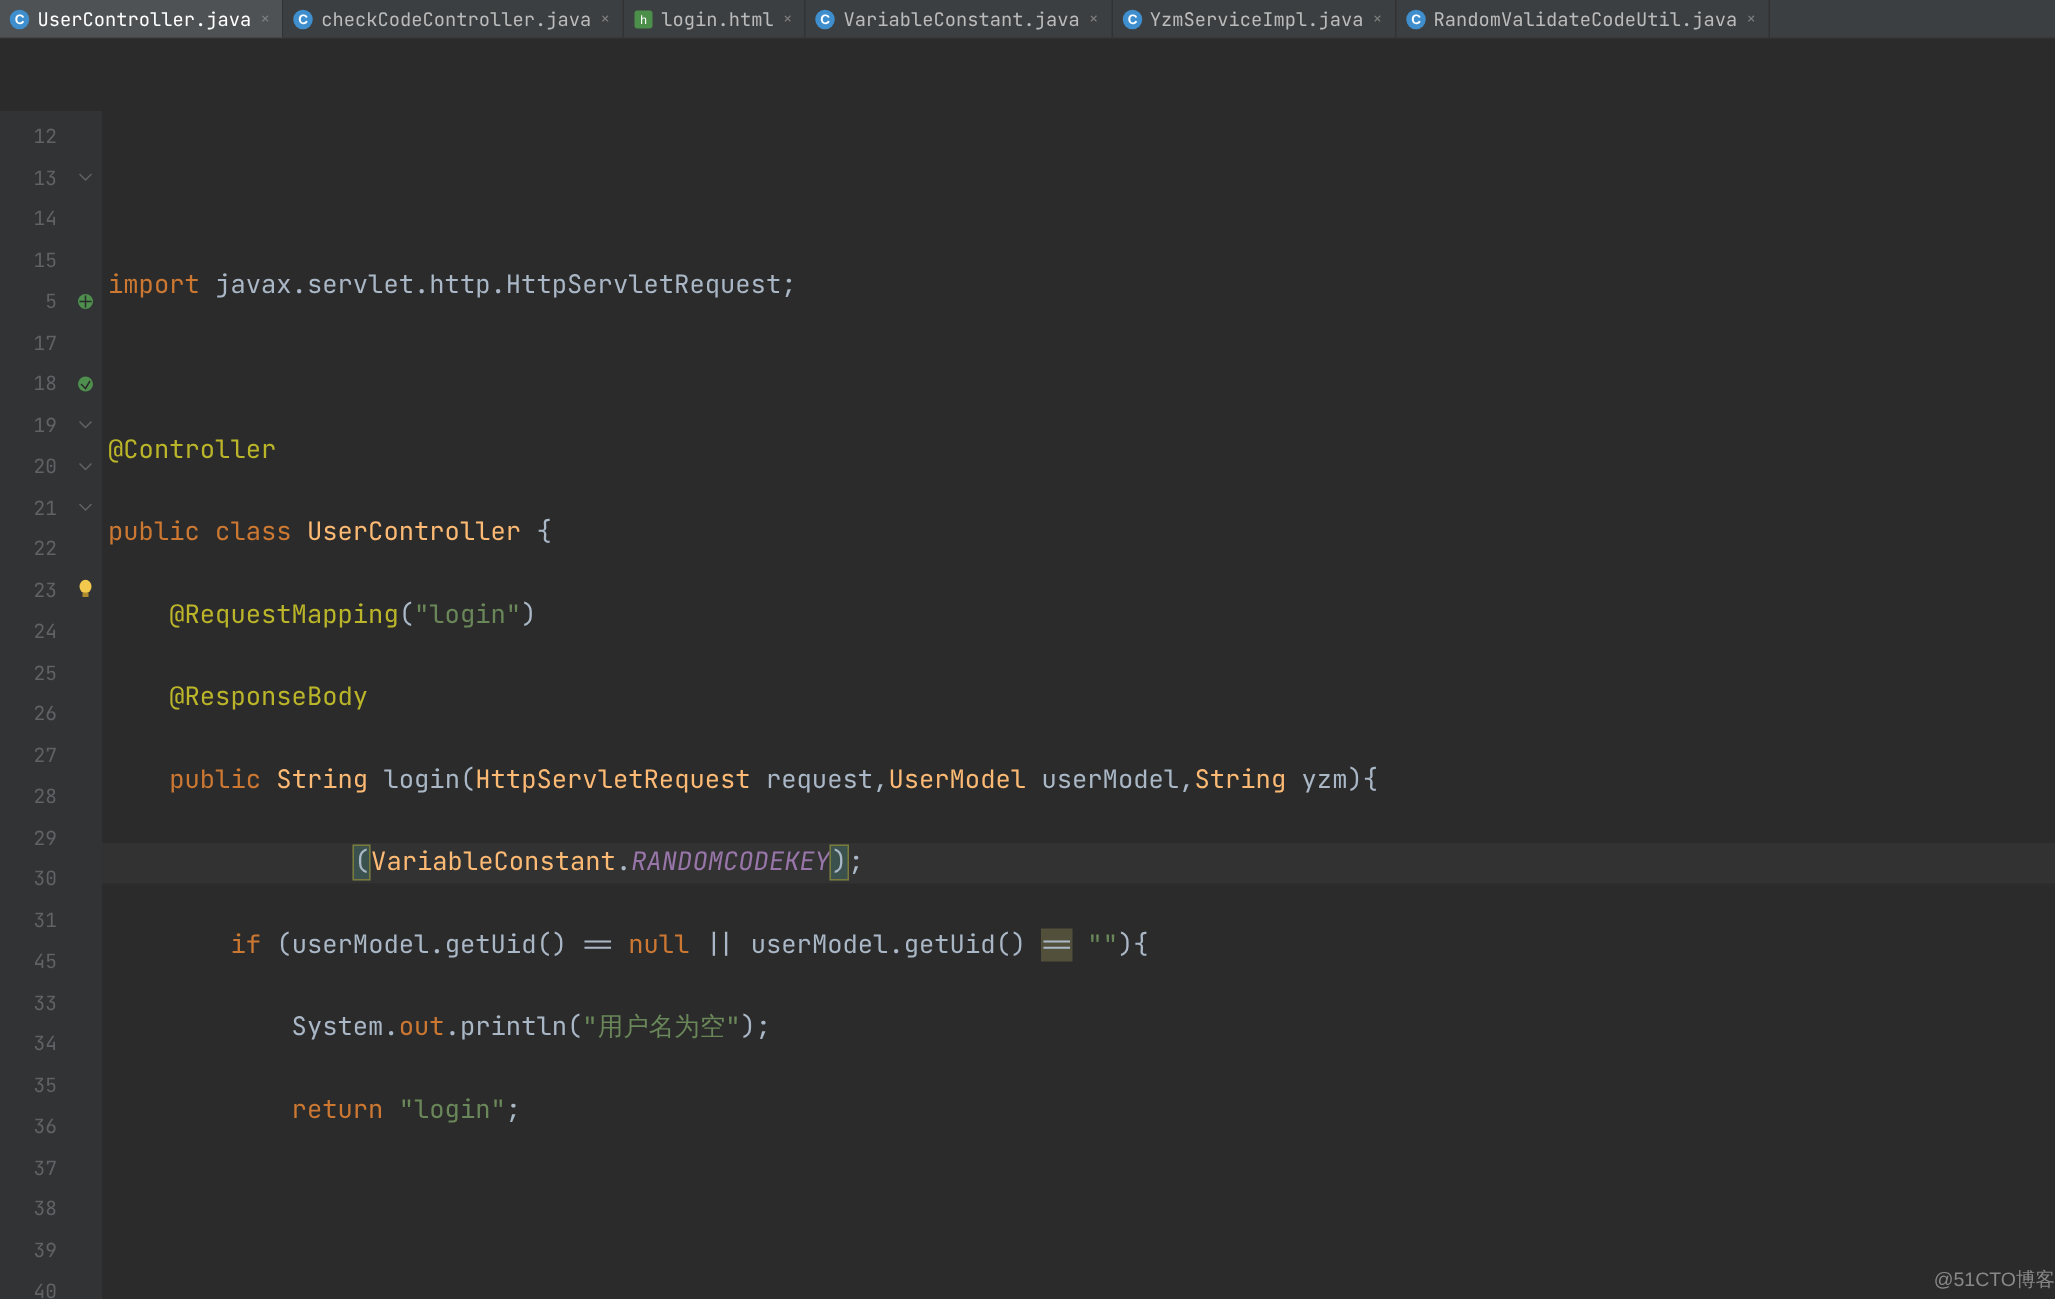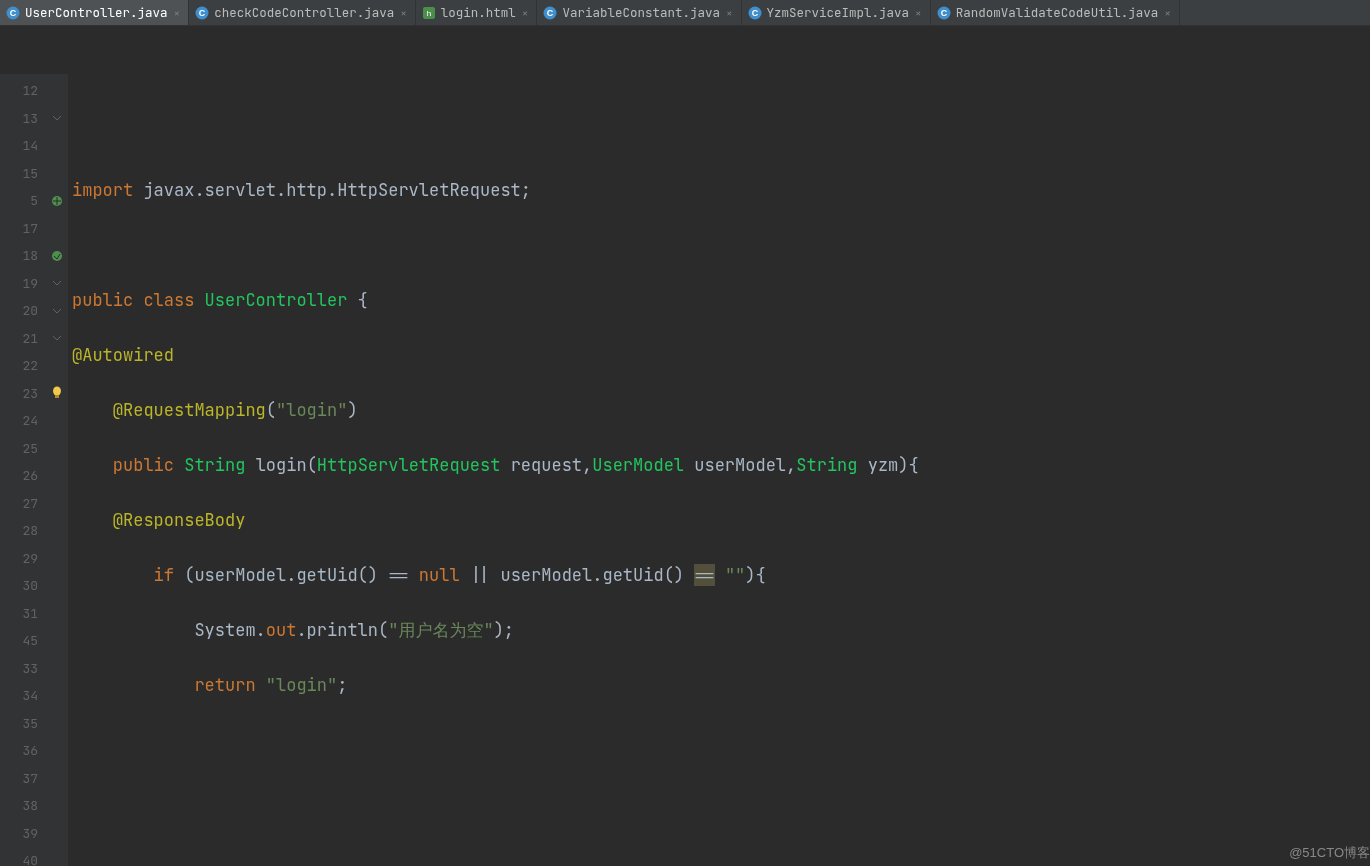--- a/index.html
+++ b/index.html
@@ -95,21 +95,21 @@
 }
 .code-line {
   height:27.5px;
   padding-left:4px;
 }
 .hl-line { background:#323232; }
 .kw { color:#cc7832; }
 .ann { color:#bbb529; }
 .str { color:#6a8759; }
 .ident { color:#a9b7c6; }
-.cls { color:#22c55e; }
+.cls { color:#fdba74; }
 .field { color:#9876aa; }
 .static-f { color:#cc7832; }
 .const-it { color:#9876aa; font-style:italic; }
 .param { color:#a9b7c6; }
 .warn-box { background:#52503a; }
 .paren-match { background:#3b514d; border:1px solid #7a7a3a; }
 .underline { text-decoration:underline dotted #606366; }
 
 .watermark {
   position:absolute;
@@ -281,25 +281,26 @@
       <div class="mk"></div>
       <div class="mk"></div>
     <div class="mk"></div>
       <div class="mk"></div>
   </div>
 
   <div class="code">
 <div class="code-line"> </div>
 <div class="code-line"><span class="kw">import</span> <span class="ident">javax.servlet.http.HttpServletRequest</span>;</div>
 <div class="code-line"> </div>
+<div class="code-line"><span class="ann">@Controller</span></div>
 <div class="code-line"><span class="kw">public</span> <span class="kw">class</span> <span class="cls">UserController</span> {</div>
-<div class="code-line"><span class="ann">@Autowired</span></div>
 <div class="code-line">    <span class="ann">@RequestMapping</span>(<span class="str">"login"</span>)</div>
+<div class="code-line">    <span class="ann">@ResponseBody</span></div>
 <div class="code-line">    <span class="kw">public</span> <span class="cls">String</span> <span>login</span>(<span class="cls">HttpServletRequest</span> <span class="param">request</span>,<span class="cls">UserModel</span> <span class="param">userModel</span>,<span class="cls">String</span> <span class="param">yzm</span>){</div>
-<div class="code-line">    <span class="ann">@ResponseBody</span></div>
+<div class="code-line hl-line">                <span class="paren-match">(</span><span class="cls">VariableConstant</span>.<span class="const-it">RANDOMCODEKEY</span><span class="paren-match">)</span>;</div>
 <div class="code-line">        <span class="kw">if</span> (<span>userModel.getUid()</span> <span>==</span> <span class="kw">null</span> <span>||</span> <span>userModel.getUid()</span> <span class="warn-box">==</span> <span class="str">""</span>){</div>
 <div class="code-line">            <span>System.</span><span class="static-f">out</span><span>.println(</span><span class="str">"用户名为空"</span><span>);</span></div>
 <div class="code-line">            <span class="kw">return</span> <span class="str">"login"</span>;</div>
 
 
 
 
 
 
 

